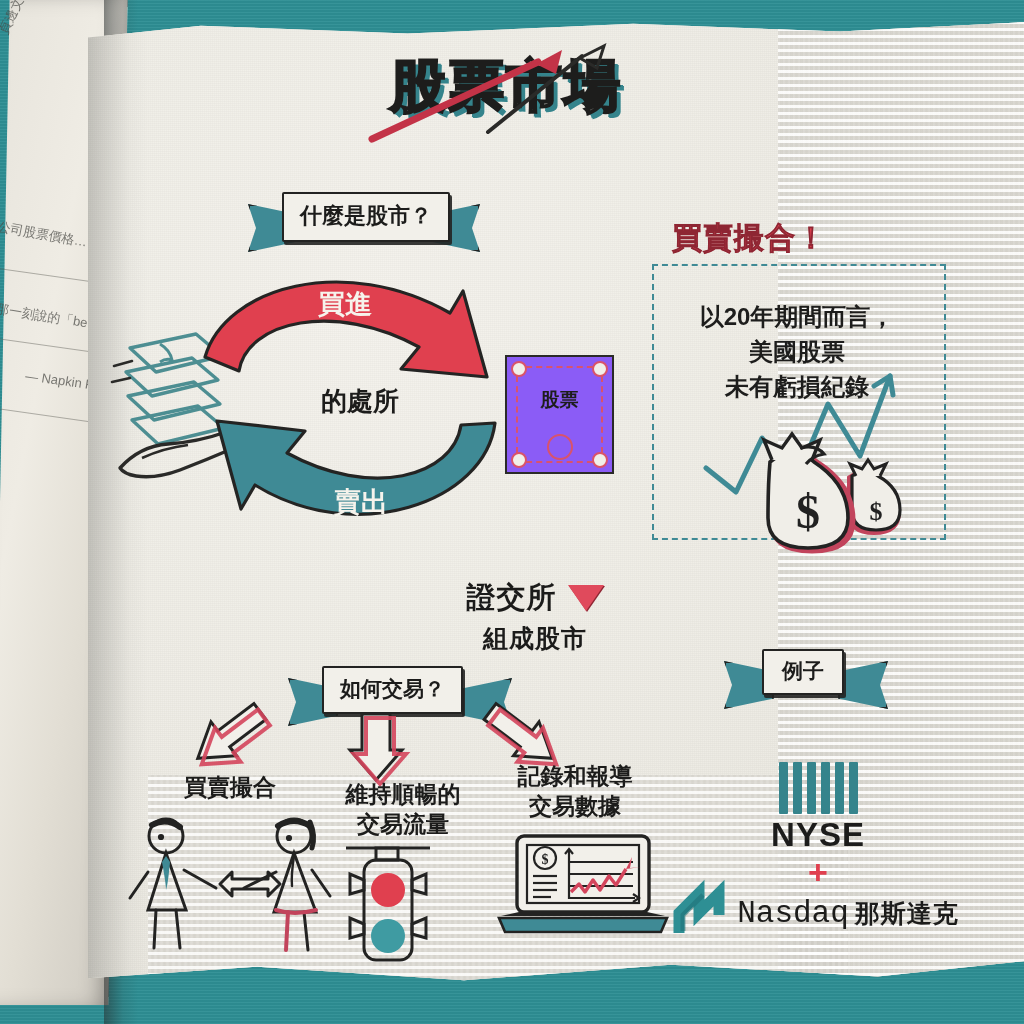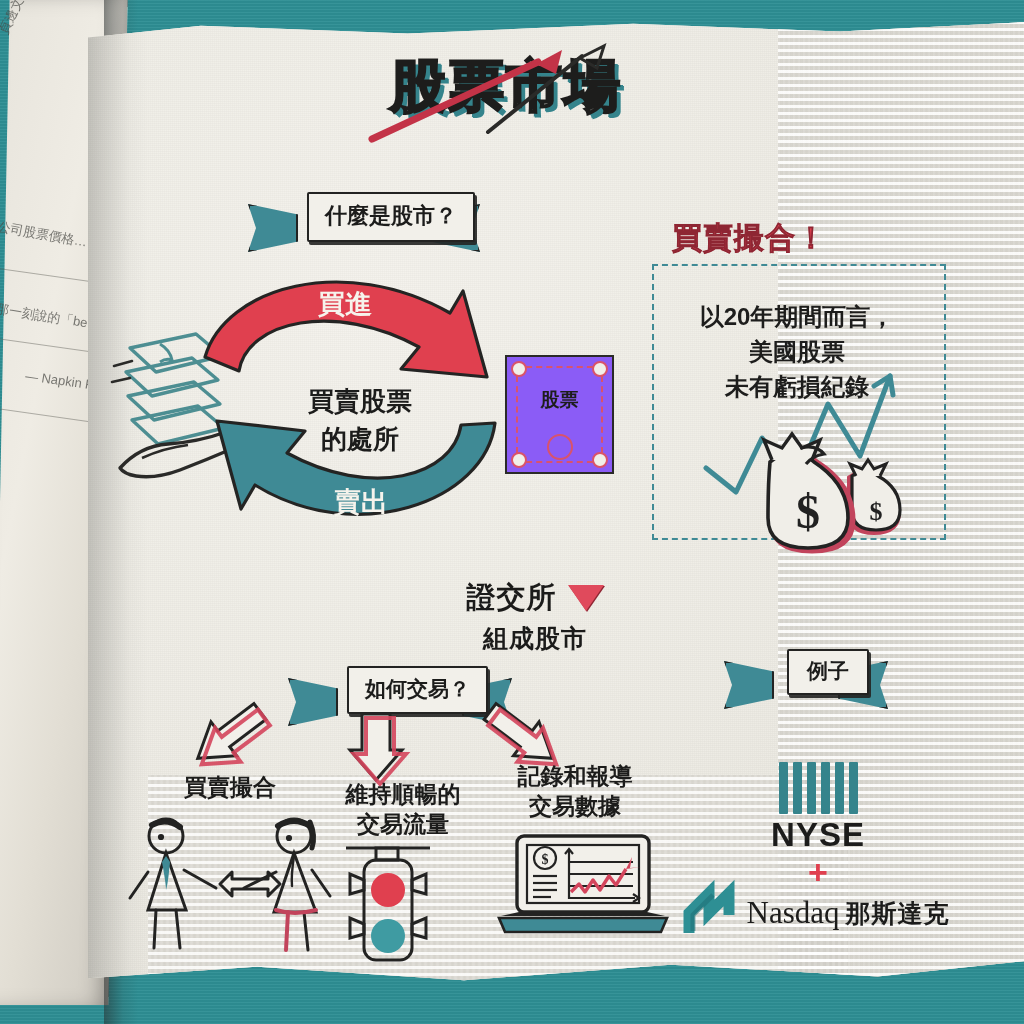--- a/index.html
+++ b/index.html
@@ -87,21 +87,20 @@
     white-space:nowrap;line-height:1;
   }
 
   
   .ribbon{position:absolute;}
   .ribbon .plate{
     position:absolute;left:34px;top:4px;
     background:#f2f0ea;border:2.5px solid #232322;border-radius:2px;
     padding:7px 16px 9px;color:#1c1c1b;font-weight:700;white-space:nowrap;
     box-shadow:2px 3px 0 rgba(35,35,34,.9);
-    margin-left:25px;
   }
   .tail{position:absolute;top:16px;width:46px;height:44px;background:#3f8a95;
         border:2.5px solid #232322;}
   .tail.l{left:0;clip-path:polygon(0 0,100% 22%,100% 78%,0 100%,16% 50%);}
   .tail.r{right:0;clip-path:polygon(100% 0,0 22%,0 78%,100% 100%,84% 50%);}
 
   
   .cycle{position:absolute;left:195px;top:265px;width:330px;height:300px;}
 
   
@@ -141,21 +140,21 @@
   .t-right{left:490px;top:762px;width:170px;}
 
   
   .logos{position:absolute;left:668px;top:762px;width:300px;}
   .nyse{position:relative;width:100%;text-align:center;}
   .cols{display:flex;gap:5px;justify-content:center;align-items:flex-end;height:52px;}
   .cols i{display:block;width:9px;height:52px;background:#35848c;border-radius:1px;}
   .nyse-txt{font-size:33px;font-weight:700;color:#1c1c1b;letter-spacing:1px;margin-top:2px;}
   .plus{font-size:34px;color:#e0404f;font-weight:700;text-align:center;margin:1px 0 0;line-height:1;}
   .nq-row{display:flex;align-items:center;justify-content:center;gap:6px;margin-top:2px;}
-  .nq-txt{font-size:31px;color:#1c1c1b;font-family:Liberation Serif, serif;}
+  .nq-txt{font-size:31px;color:#1c1c1b;font-family:Liberation Mono, monospace;}
   .nq-cn{font-size:25px;font-weight:700;color:#1c1c1b;letter-spacing:1px;}
 
   
   .figs{position:absolute;left:128px;top:812px;width:205px;height:145px;}
   .traffic{position:absolute;left:340px;top:840px;width:96px;height:125px;}
   .laptop{position:absolute;left:495px;top:832px;width:175px;height:110px;}
   .hand{position:absolute;left:118px;top:320px;width:140px;height:175px;}
   .bags{position:absolute;left:740px;top:360px;width:220px;height:200px;}
   .downarrows{position:absolute;left:180px;top:688px;width:390px;height:92px;}
   svg{overflow:visible;}
@@ -231,21 +230,20 @@
       </g>
       <text x="150" y="48" text-anchor="middle" fill="#f6f3ec" font-size="27" font-weight="bold" font-family="Liberation Sans, sans-serif">買進</text>
 
       <g>
         <path d="M300 158 C290 238, 160 282, 60 220 L46 244 L22 156 L110 166 L92 188 C176 234, 258 212, 266 160 Z" fill="#3f8a95" stroke="#242423" stroke-width="3.2" stroke-linejoin="round"></path>
       </g>
       <text x="166" y="246" text-anchor="middle" fill="#f6f3ec" font-size="27" font-weight="bold" font-family="Liberation Sans, sans-serif">賣出</text>
     </svg>
     <div style="position:absolute;left:42px;top:118px;width:246px;text-align:center;
                 font-size:26px;font-weight:700;color:#1c1c1b;line-height:1.45;">
-      <div>買賣股票</div>
       <div>的處所</div>
     </div>
   </div>
 
   <div class="cert">
     <div class="inner"></div>
     <div class="dot d1"></div>
     <div class="dot d2"></div>
     <div class="dot d3"></div>
     <div class="dot d4"></div>

